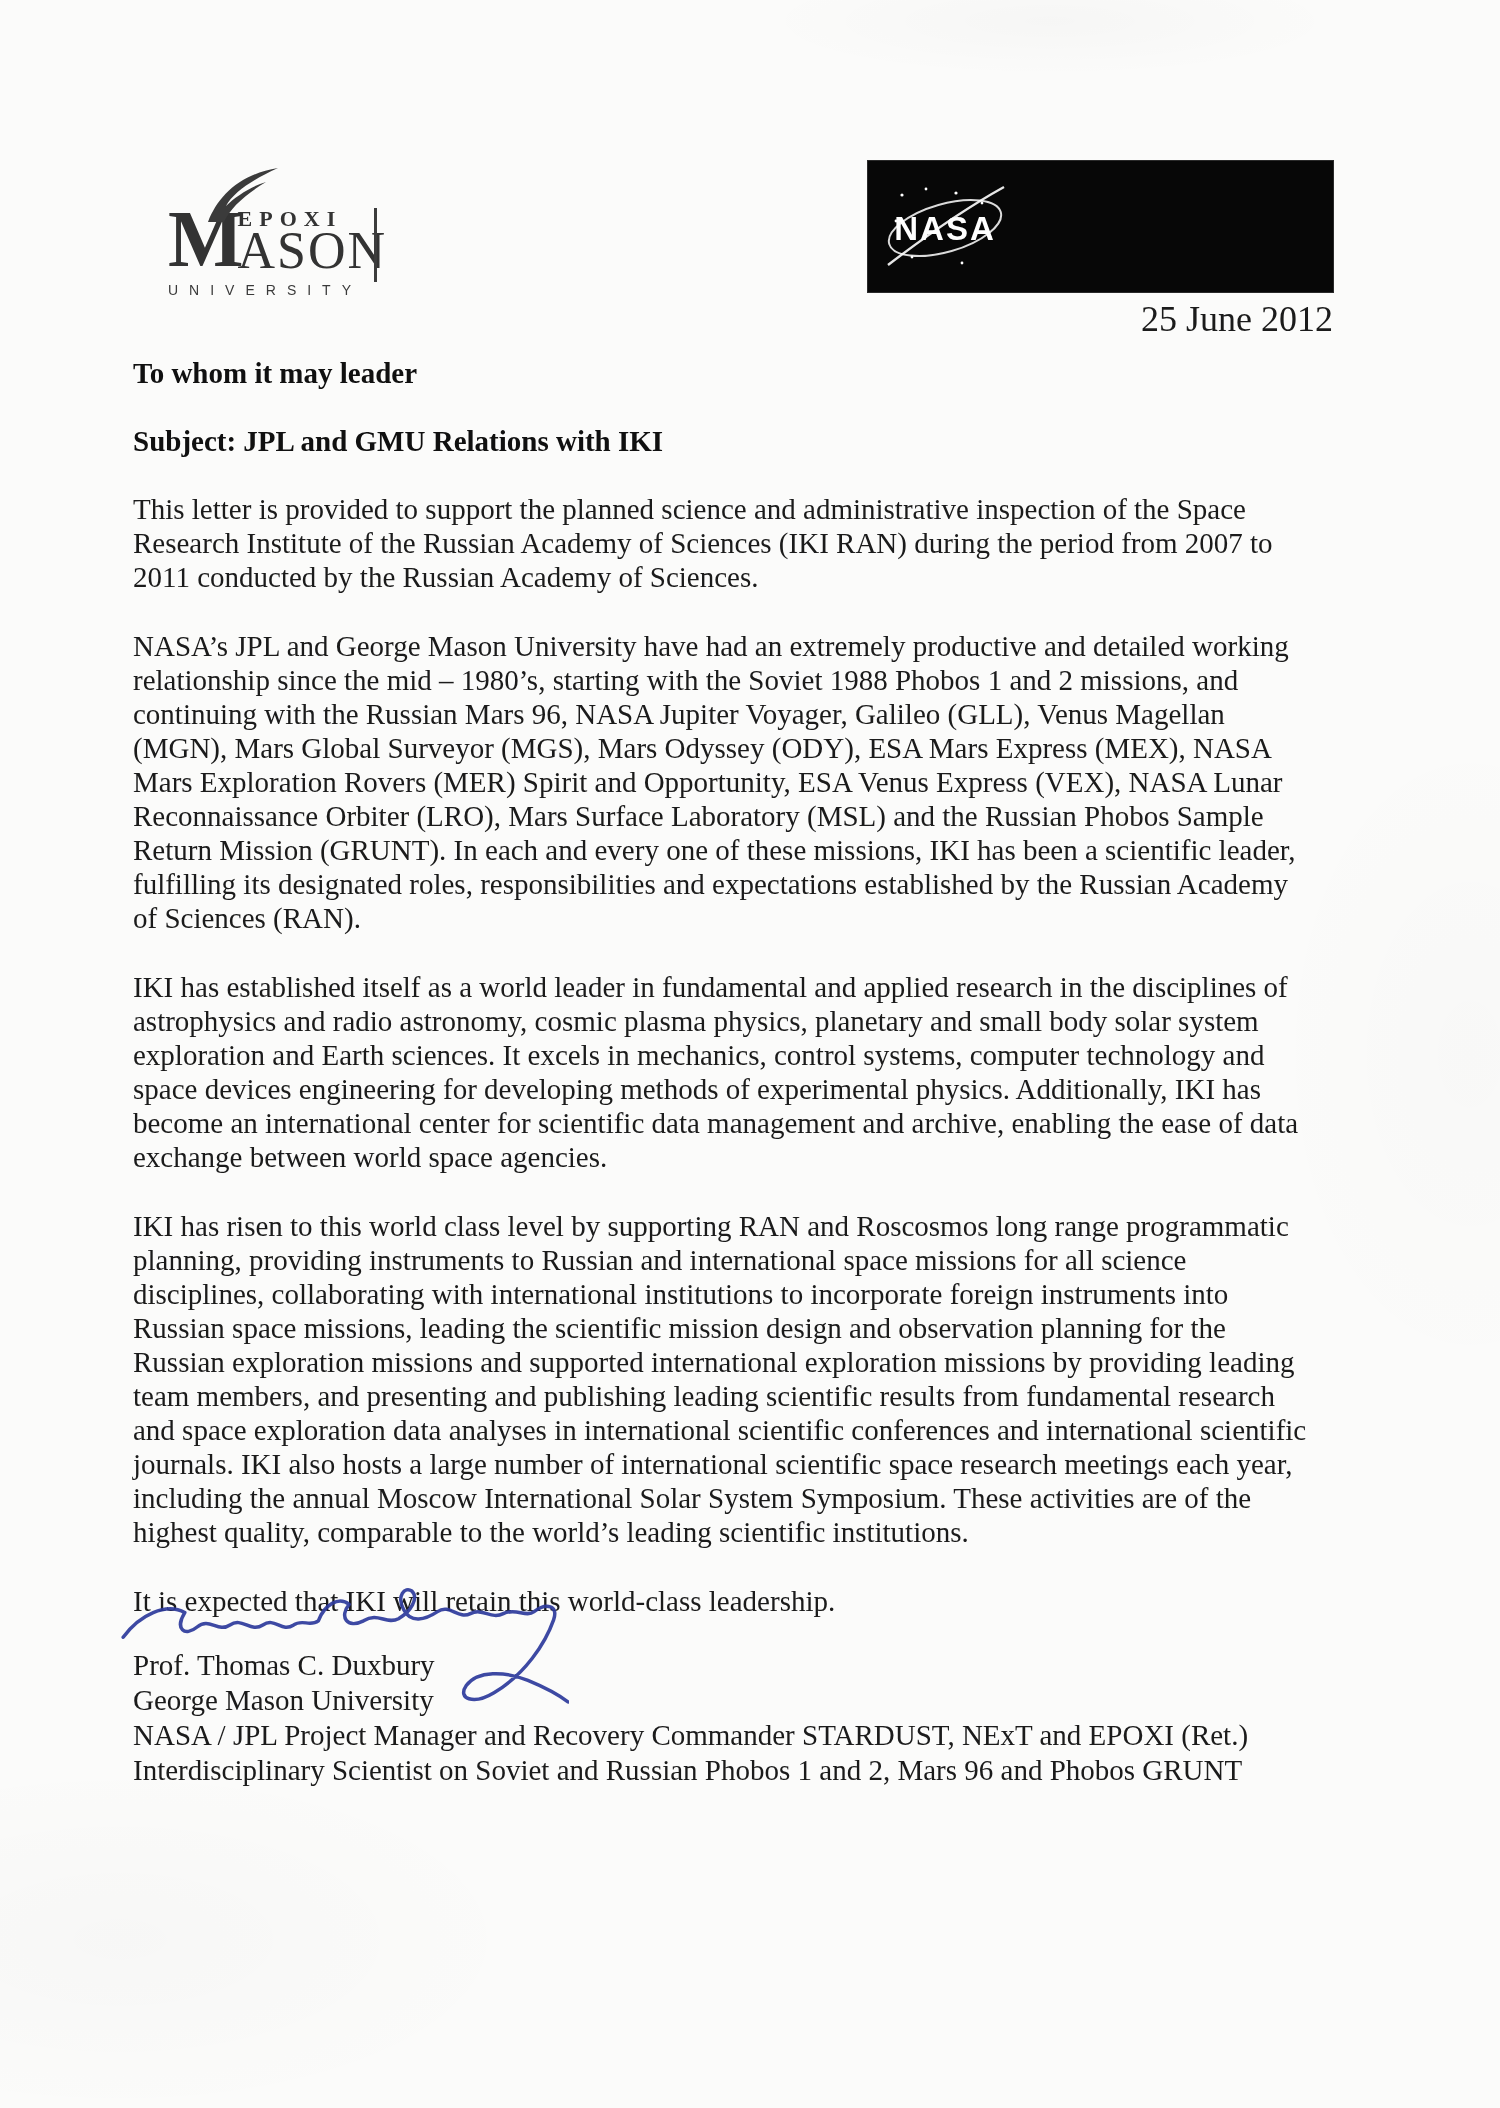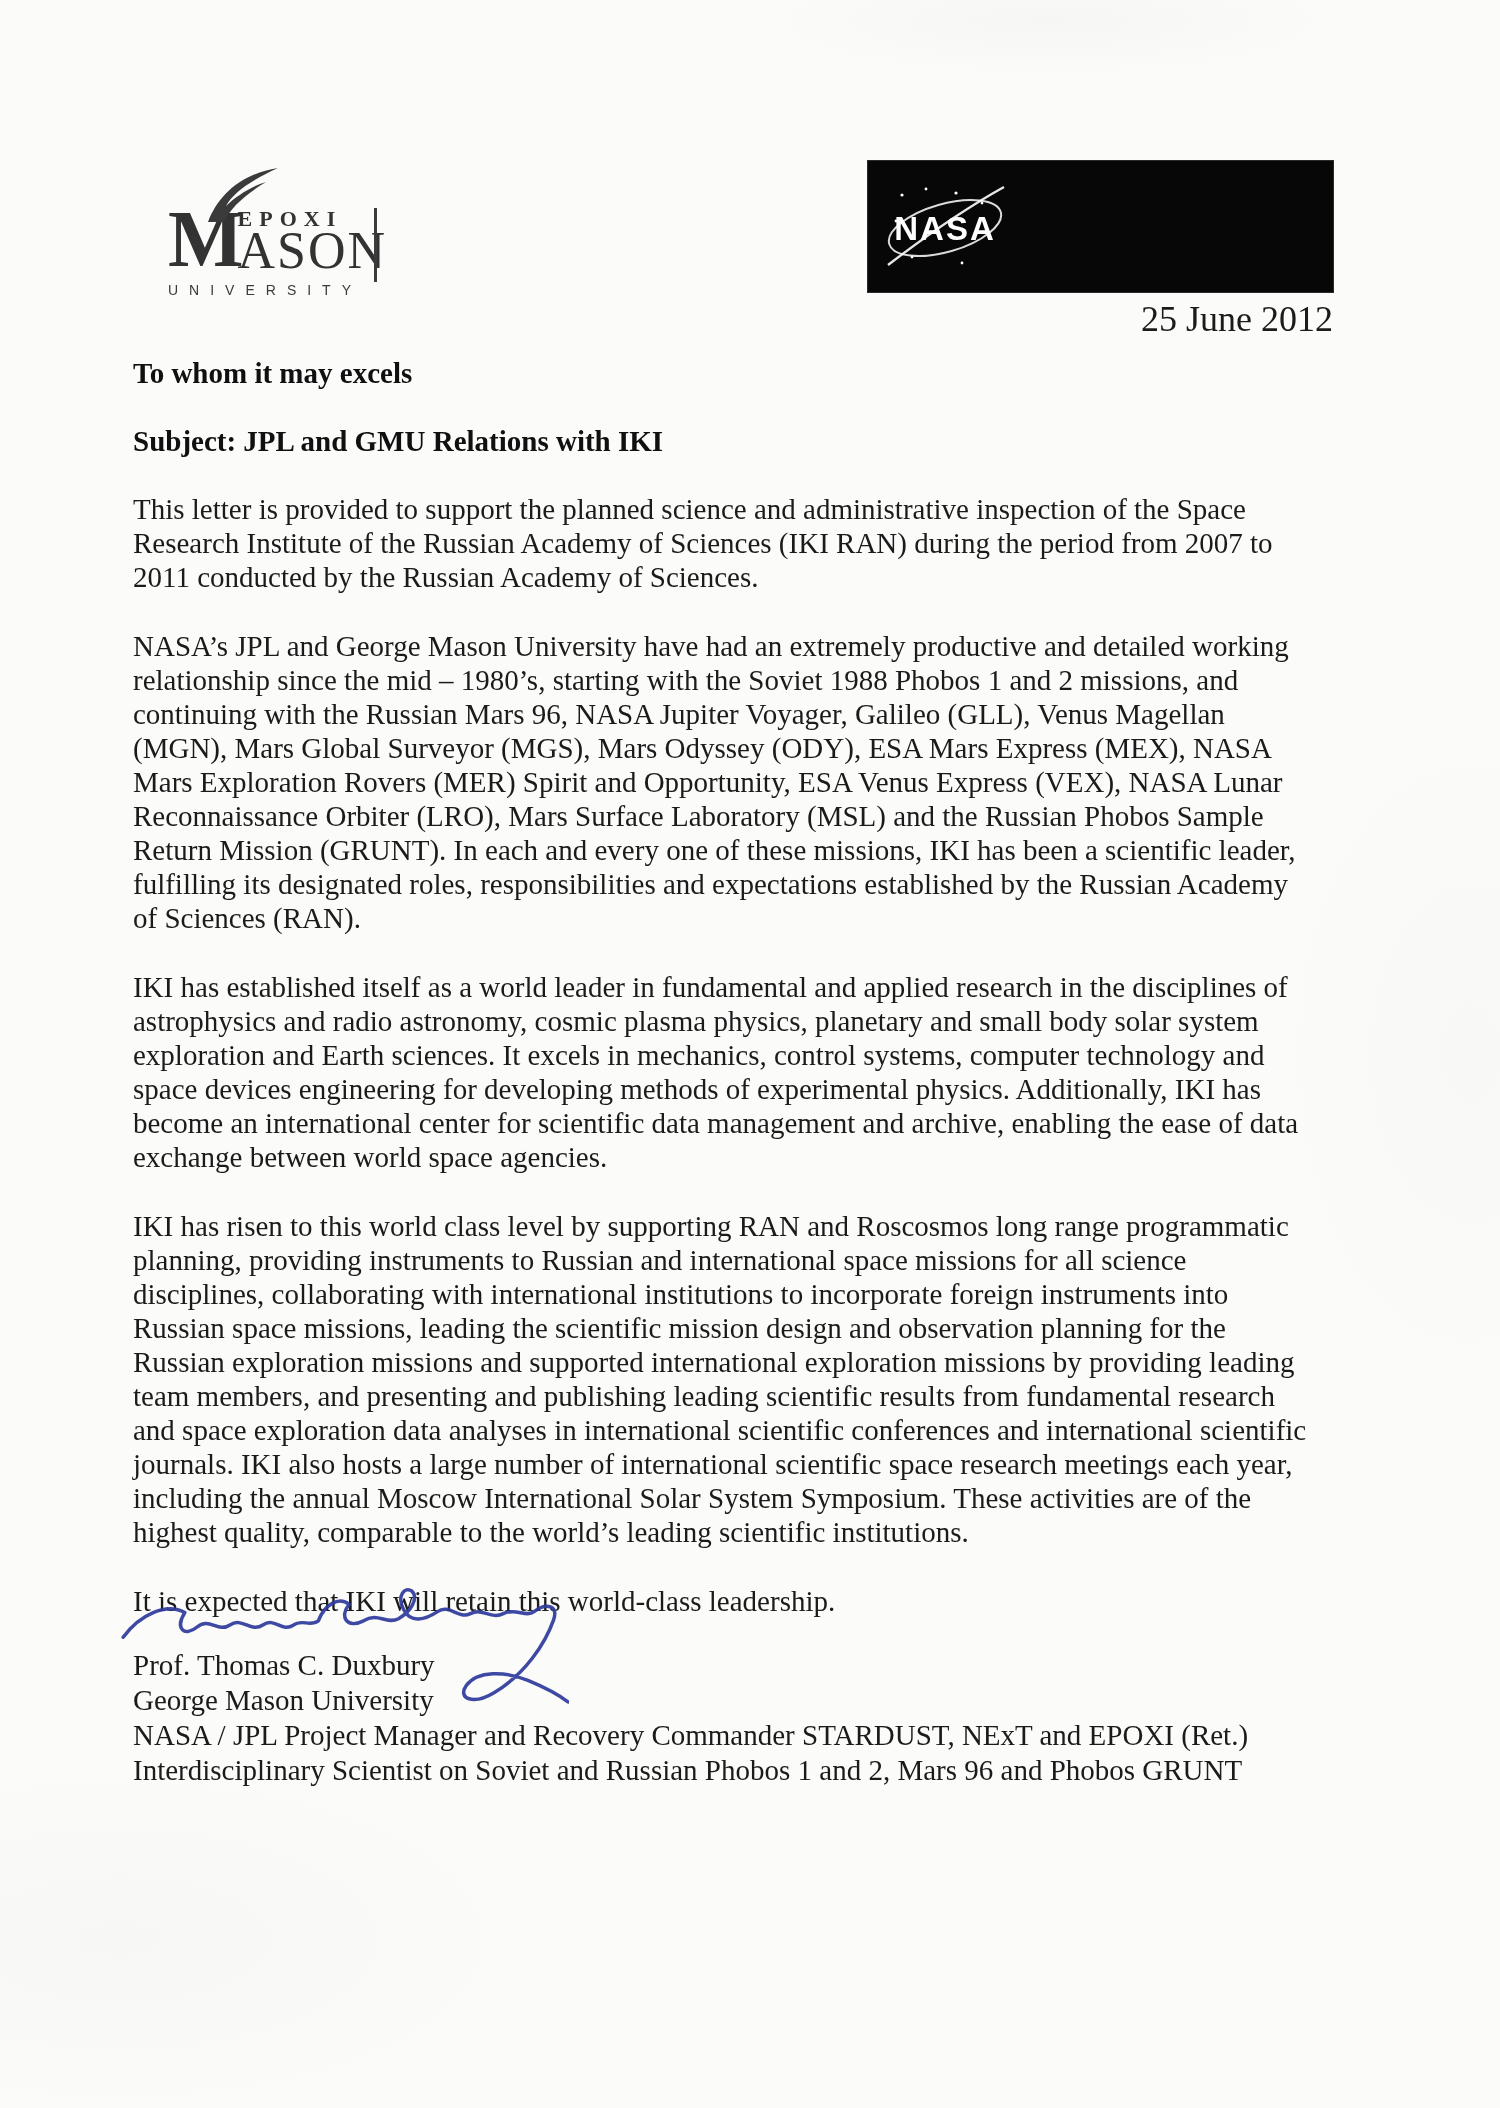--- a/index.html
+++ b/index.html
@@ -84,21 +84,21 @@
       <circle cx="80" cy="82" r="1.4" fill="#fff"></circle>
       <path d="M6 84 C40 58 86 26 122 6" stroke="#ffffff" stroke-width="2.4" fill="none" opacity="0.9"></path>
       <ellipse cx="63" cy="47" rx="58" ry="24" fill="none" stroke="#ffffff" stroke-width="2" transform="rotate(-16 63 47)" opacity="0.85"></ellipse>
       <text x="63" y="59" text-anchor="middle" font-family="Liberation Sans, sans-serif" font-size="33" font-weight="700" letter-spacing="2" fill="#ffffff">NASA</text>
     </svg>
   </div>
 
   <div class="date">25 June 2012</div>
 
   <div class="letter">
-    <div class="salutation">To whom it may excels</div>
+    <div class="salutation">To whom it may leader</div>
     <div class="subject">Subject: JPL and GMU Relations with IKI</div>
 
     <p>This letter is provided to support the planned science and administrative inspection of the Space Research Institute of the Russian Academy of Sciences (IKI RAN) during the period from 2007 to 2011 conducted by the Russian Academy of Sciences.</p>
     <p>NASA’s JPL and George Mason University have had an extremely productive and detailed working relationship since the mid – 1980’s, starting with the Soviet 1988 Phobos 1 and 2 missions, and continuing with the Russian Mars 96, NASA Jupiter Voyager, Galileo (GLL), Venus Magellan (MGN), Mars Global Surveyor (MGS), Mars Odyssey (ODY), ESA Mars Express (MEX), NASA Mars Exploration Rovers (MER) Spirit and Opportunity, ESA Venus Express (VEX), NASA Lunar Reconnaissance Orbiter (LRO), Mars Surface Laboratory (MSL) and the Russian Phobos Sample Return Mission (GRUNT).  In each and every one of these missions, IKI has been a scientific leader, fulfilling its designated roles, responsibilities and expectations established by the Russian Academy of Sciences (RAN).</p>
     <p>IKI has established itself as a world leader in fundamental and applied research in the disciplines of astrophysics and radio astronomy, cosmic plasma physics, planetary and small body solar system exploration and Earth sciences. It excels in mechanics, control systems, computer technology and space devices engineering for developing methods of experimental physics. Additionally, IKI has become an international center for scientific data management and archive, enabling the ease of data exchange between world space agencies.</p>
     <p>IKI has risen to this world class level by supporting RAN and Roscosmos long range programmatic planning, providing instruments to Russian and international space missions for all science disciplines, collaborating with international institutions to incorporate foreign instruments into Russian space missions, leading the scientific mission design and observation planning for the Russian exploration missions and supported international exploration missions by providing leading team members, and presenting and publishing leading scientific results from fundamental research and space exploration data analyses in international scientific conferences and international scientific journals.  IKI also hosts a large number of international scientific space research meetings each year, including the annual Moscow International Solar System Symposium.  These activities are of the highest quality, comparable to the world’s leading scientific institutions.</p>
 
     <p class="closing">It is expected that IKI will retain this world-class leadership.</p>
 
     <div class="sig-block">

